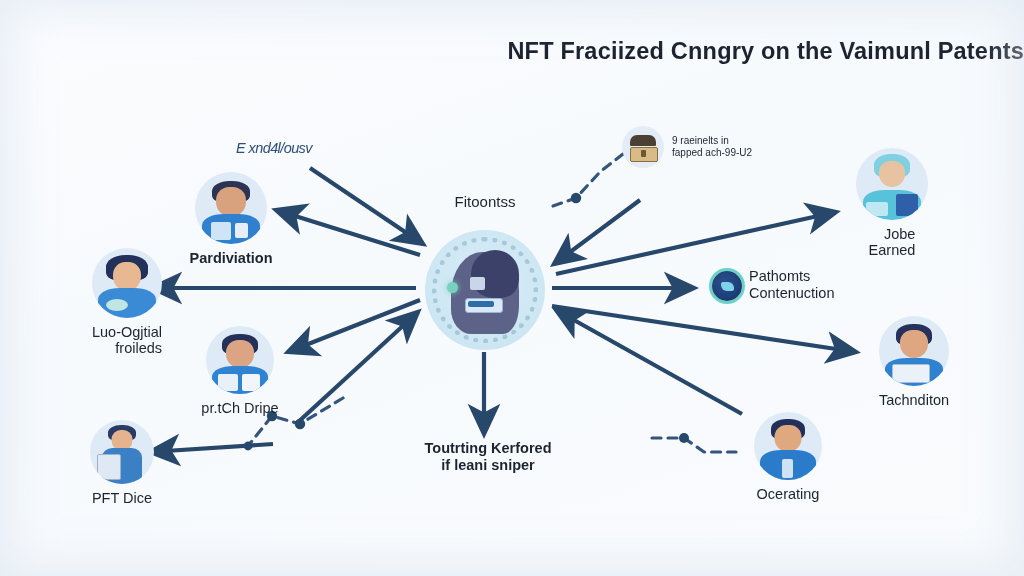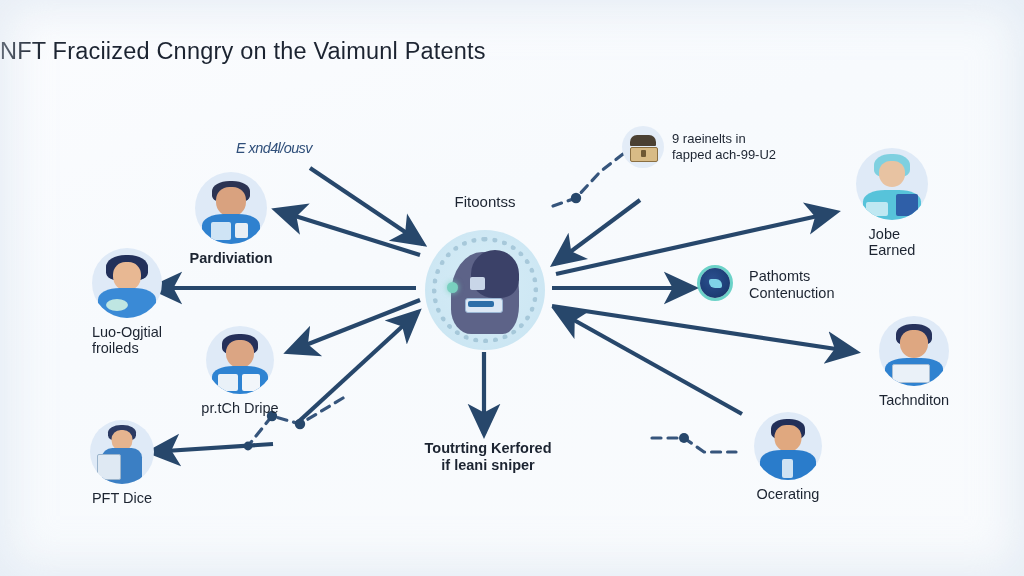--- a/index.html
+++ b/index.html
@@ -24,23 +24,23 @@
     pointer-events: none;
     box-shadow: inset 0 0 42px 10px rgba(215, 226, 238, 0.55);
   }
 
   
   .diagram-title {
     position: absolute;
     top: 38px;
     left: 0;
     width: 100%;
-    text-align: left;
+    text-align: right;
     font-size: 23.5px;
-    font-weight: 400;
+    font-weight: 700;
     letter-spacing: 0.2px;
     color: #1b2330;
     white-space: nowrap;
   }
 
   
   #edges {
     position: absolute;
     inset: 0;
     width: 1024px;
@@ -57,21 +57,21 @@
   }
   .node .bubble {
     border-radius: 50%;
     background: #dfeaf7;
     position: relative;
     overflow: hidden;
     display: block;
   }
   .node .caption {
     margin-top: 6px;
-    text-align: left;
+    text-align: right;
     font-size: 14.5px;
     line-height: 1.12;
     color: #1c2431;
     white-space: pre-line;
   }
 
   
   .av { position: absolute; inset: 0; }
   .av .hair {
     position: absolute;
@@ -196,22 +196,23 @@
     font-style: italic;
     letter-spacing: -0.6px;
     filter: blur(0.25px);
   }
 
   
   .icon-node {
     position: absolute;
     z-index: 4;
     display: flex;
-    align-items: flex-start;
-    gap: 19px;
+    align-items: flex-end;
+    gap: 7px;
+    margin-left: 12px;
   }
   .icon-node .orb {
     width: 30px;
     height: 30px;
     border-radius: 50%;
     background: radial-gradient(circle at 42% 38%, #2b4f8e 0%, #1e3f78 58%, #16305e 100%);
     box-shadow: 0 0 0 3px rgba(60, 196, 182, 0.75);
     position: relative;
     flex: none;
   }
@@ -265,21 +266,21 @@
   }
   #chest-note .box::after {
     content: "";
     position: absolute;
     left: 10px; top: 2px;
     width: 5px; height: 7px;
     background: #6e5833;
     border-radius: 1px;
   }
   #chest-note .note {
-    font-size: 13px;
+    font-size: 10px;
     line-height: 1.2;
     color: #1c2431;
     white-space: pre-line;
   }
 </style>
 </head>
 <body>
 
 <div id="canvas">
 

